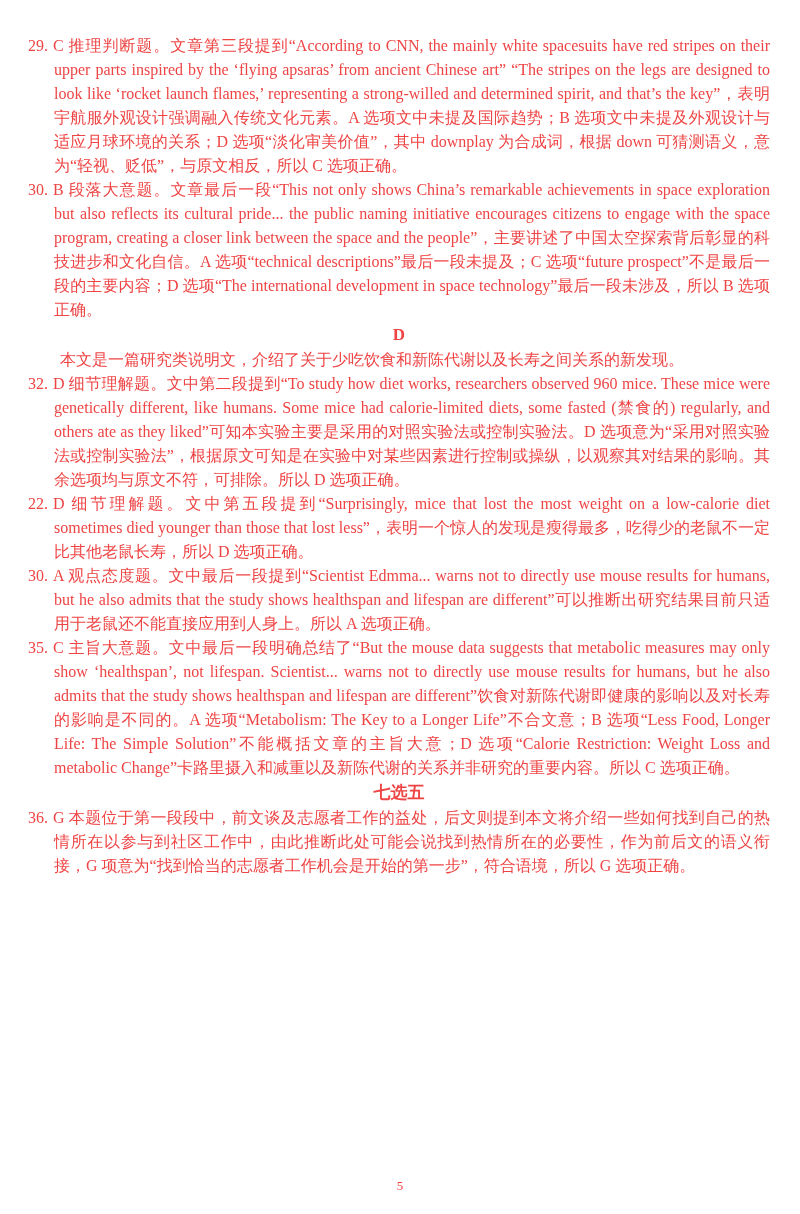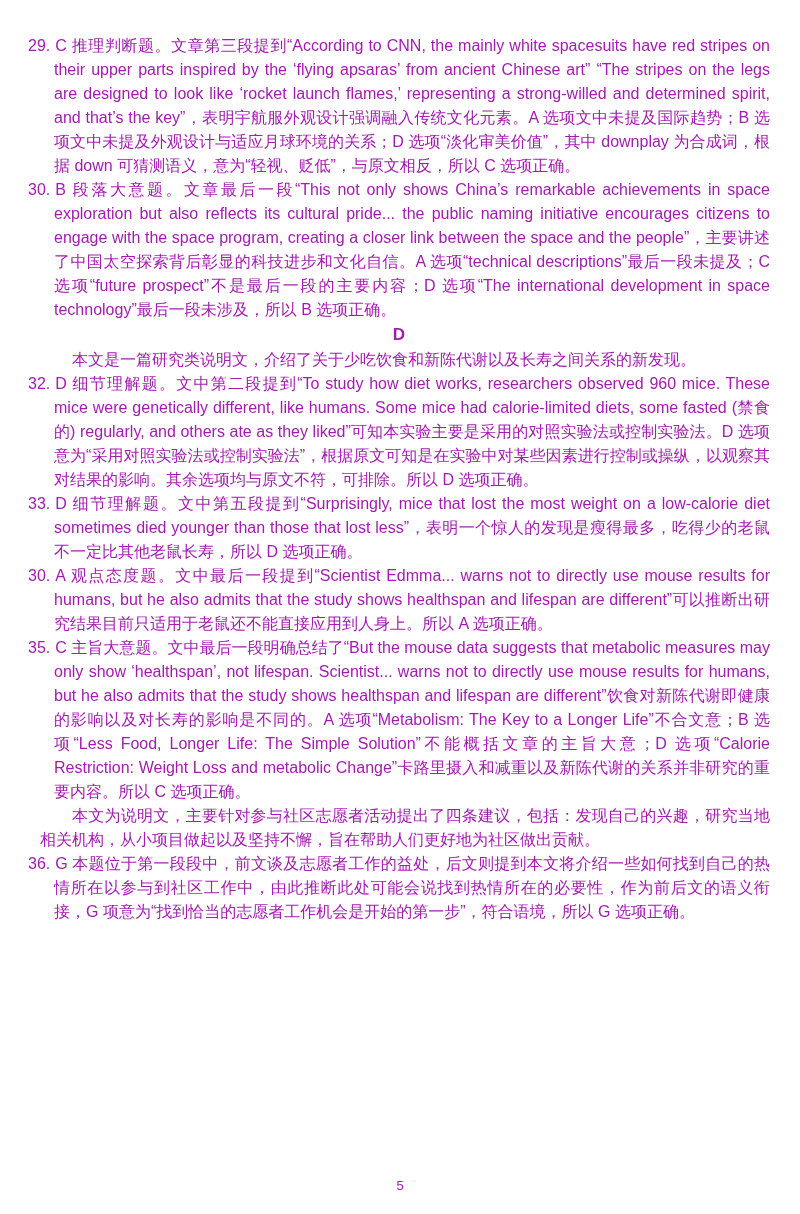--- a/index.html
+++ b/index.html
@@ -5,22 +5,22 @@
   html, body {
     margin: 0;
     padding: 0;
     background: #ffffff;
   }
   .page {
     position: relative;
     width: 800px;
     height: 1214px;
     background: #ffffff;
-    color: #a21caf;
-    font-family: Liberation Sans, sans-serif;
+    color: #ef4444;
+    font-family: Liberation Serif, serif;
     font-size: 16px;
     line-height: 24px;
     overflow: hidden;
   }
   .content {
     position: absolute;
     top: 34px;
     left: 28px;
     width: 742px;
     text-align: justify;
@@ -36,21 +36,20 @@
   .heading {
     text-align: center;
     font-weight: bold;
     text-indent: 0;
     font-size: 17px;
     margin-top: 1px;
     margin-bottom: 1px;
   }
   .intro {
     text-indent: 2em;
-    margin-left: 12px;
   }
   .footer {
     position: absolute;
     bottom: 16px;
     left: 0;
     width: 100%;
     text-align: center;
     font-size: 13px;
   }
 </style>
@@ -64,28 +63,28 @@
 
     <p class="item"><span class="num">30.</span><span>B 段落大意题。文章最后一段“This not only shows China’s remarkable achievements in space exploration but also reflects its cultural pride... the public naming initiative encourages citizens to engage with the space program, creating a closer link between the space and the people”，主要讲述了中国太空探索背后彰显的科技进步和文化自信。A 选项“technical descriptions”最后一段未提及；C 选项“future prospect”不是最后一段的主要内容；D 选项“The international development in space technology”最后一段未涉及，所以 B 选项正确。</span></p>
 
 
     <p class="heading">D</p>
 
     <p class="intro">本文是一篇研究类说明文，介绍了关于少吃饮食和新陈代谢以及长寿之间关系的新发现。</p>
 
     <p class="item"><span class="num">32.</span><span>D 细节理解题。文中第二段提到“To study how diet works, researchers observed 960 mice. These mice were genetically different, like humans. Some mice had calorie-limited diets, some fasted (禁食的) regularly, and others ate as they liked”可知本实验主要是采用的对照实验法或控制实验法。D 选项意为“采用对照实验法或控制实验法”，根据原文可知是在实验中对某些因素进行控制或操纵，以观察其对结果的影响。其余选项均与原文不符，可排除。所以 D 选项正确。</span></p>
 
-    <p class="item"><span class="num">33.</span><span>D 细节理解题。文中第五段提到“Surprisingly, mice that lost the most weight on a low-calorie diet sometimes died younger than those that lost less”，表明一个惊人的发现是瘦得最多，吃得少的老鼠不一定比其他老鼠长寿，所以 D 选项正确。</span></p>
+    <p class="item"><span class="num">22.</span><span>D 细节理解题。文中第五段提到“Surprisingly, mice that lost the most weight on a low-calorie diet sometimes died younger than those that lost less”，表明一个惊人的发现是瘦得最多，吃得少的老鼠不一定比其他老鼠长寿，所以 D 选项正确。</span></p>
 
     <p class="item"><span class="num">30.</span><span>A 观点态度题。文中最后一段提到“Scientist Edmma... warns not to directly use mouse results for humans, but he also admits that the study shows healthspan and lifespan are different”可以推断出研究结果目前只适用于老鼠还不能直接应用到人身上。所以 A 选项正确。</span></p>
 
     <p class="item"><span class="num">35.</span><span>C 主旨大意题。文中最后一段明确总结了“But the mouse data suggests that metabolic measures may only show ‘healthspan’, not lifespan. Scientist... warns not to directly use mouse results for humans, but he also admits that the study shows healthspan and lifespan are different”饮食对新陈代谢即健康的影响以及对长寿的影响是不同的。A 选项“Metabolism: The Key to a Longer Life”不合文意；B 选项“Less Food, Longer Life: The Simple Solution”不能概括文章的主旨大意；D 选项“Calorie Restriction: Weight Loss and metabolic Change”卡路里摄入和减重以及新陈代谢的关系并非研究的重要内容。所以 C 选项正确。</span></p>
 
+    <p class="heading">七选五</p>
 
-    <p class="intro">本文为说明文，主要针对参与社区志愿者活动提出了四条建议，包括：发现自己的兴趣，研究当地相关机构，从小项目做起以及坚持不懈，旨在帮助人们更好地为社区做出贡献。</p>
 
     <p class="item"><span class="num">36.</span><span>G 本题位于第一段段中，前文谈及志愿者工作的益处，后文则提到本文将介绍一些如何找到自己的热情所在以参与到社区工作中，由此推断此处可能会说找到热情所在的必要性，作为前后文的语义衔接，G 项意为“找到恰当的志愿者工作机会是开始的第一步”，符合语境，所以 G 选项正确。</span></p>
 
 
   </div>
 
   <div class="footer">5</div>
 </div>
 
 </body></html>

